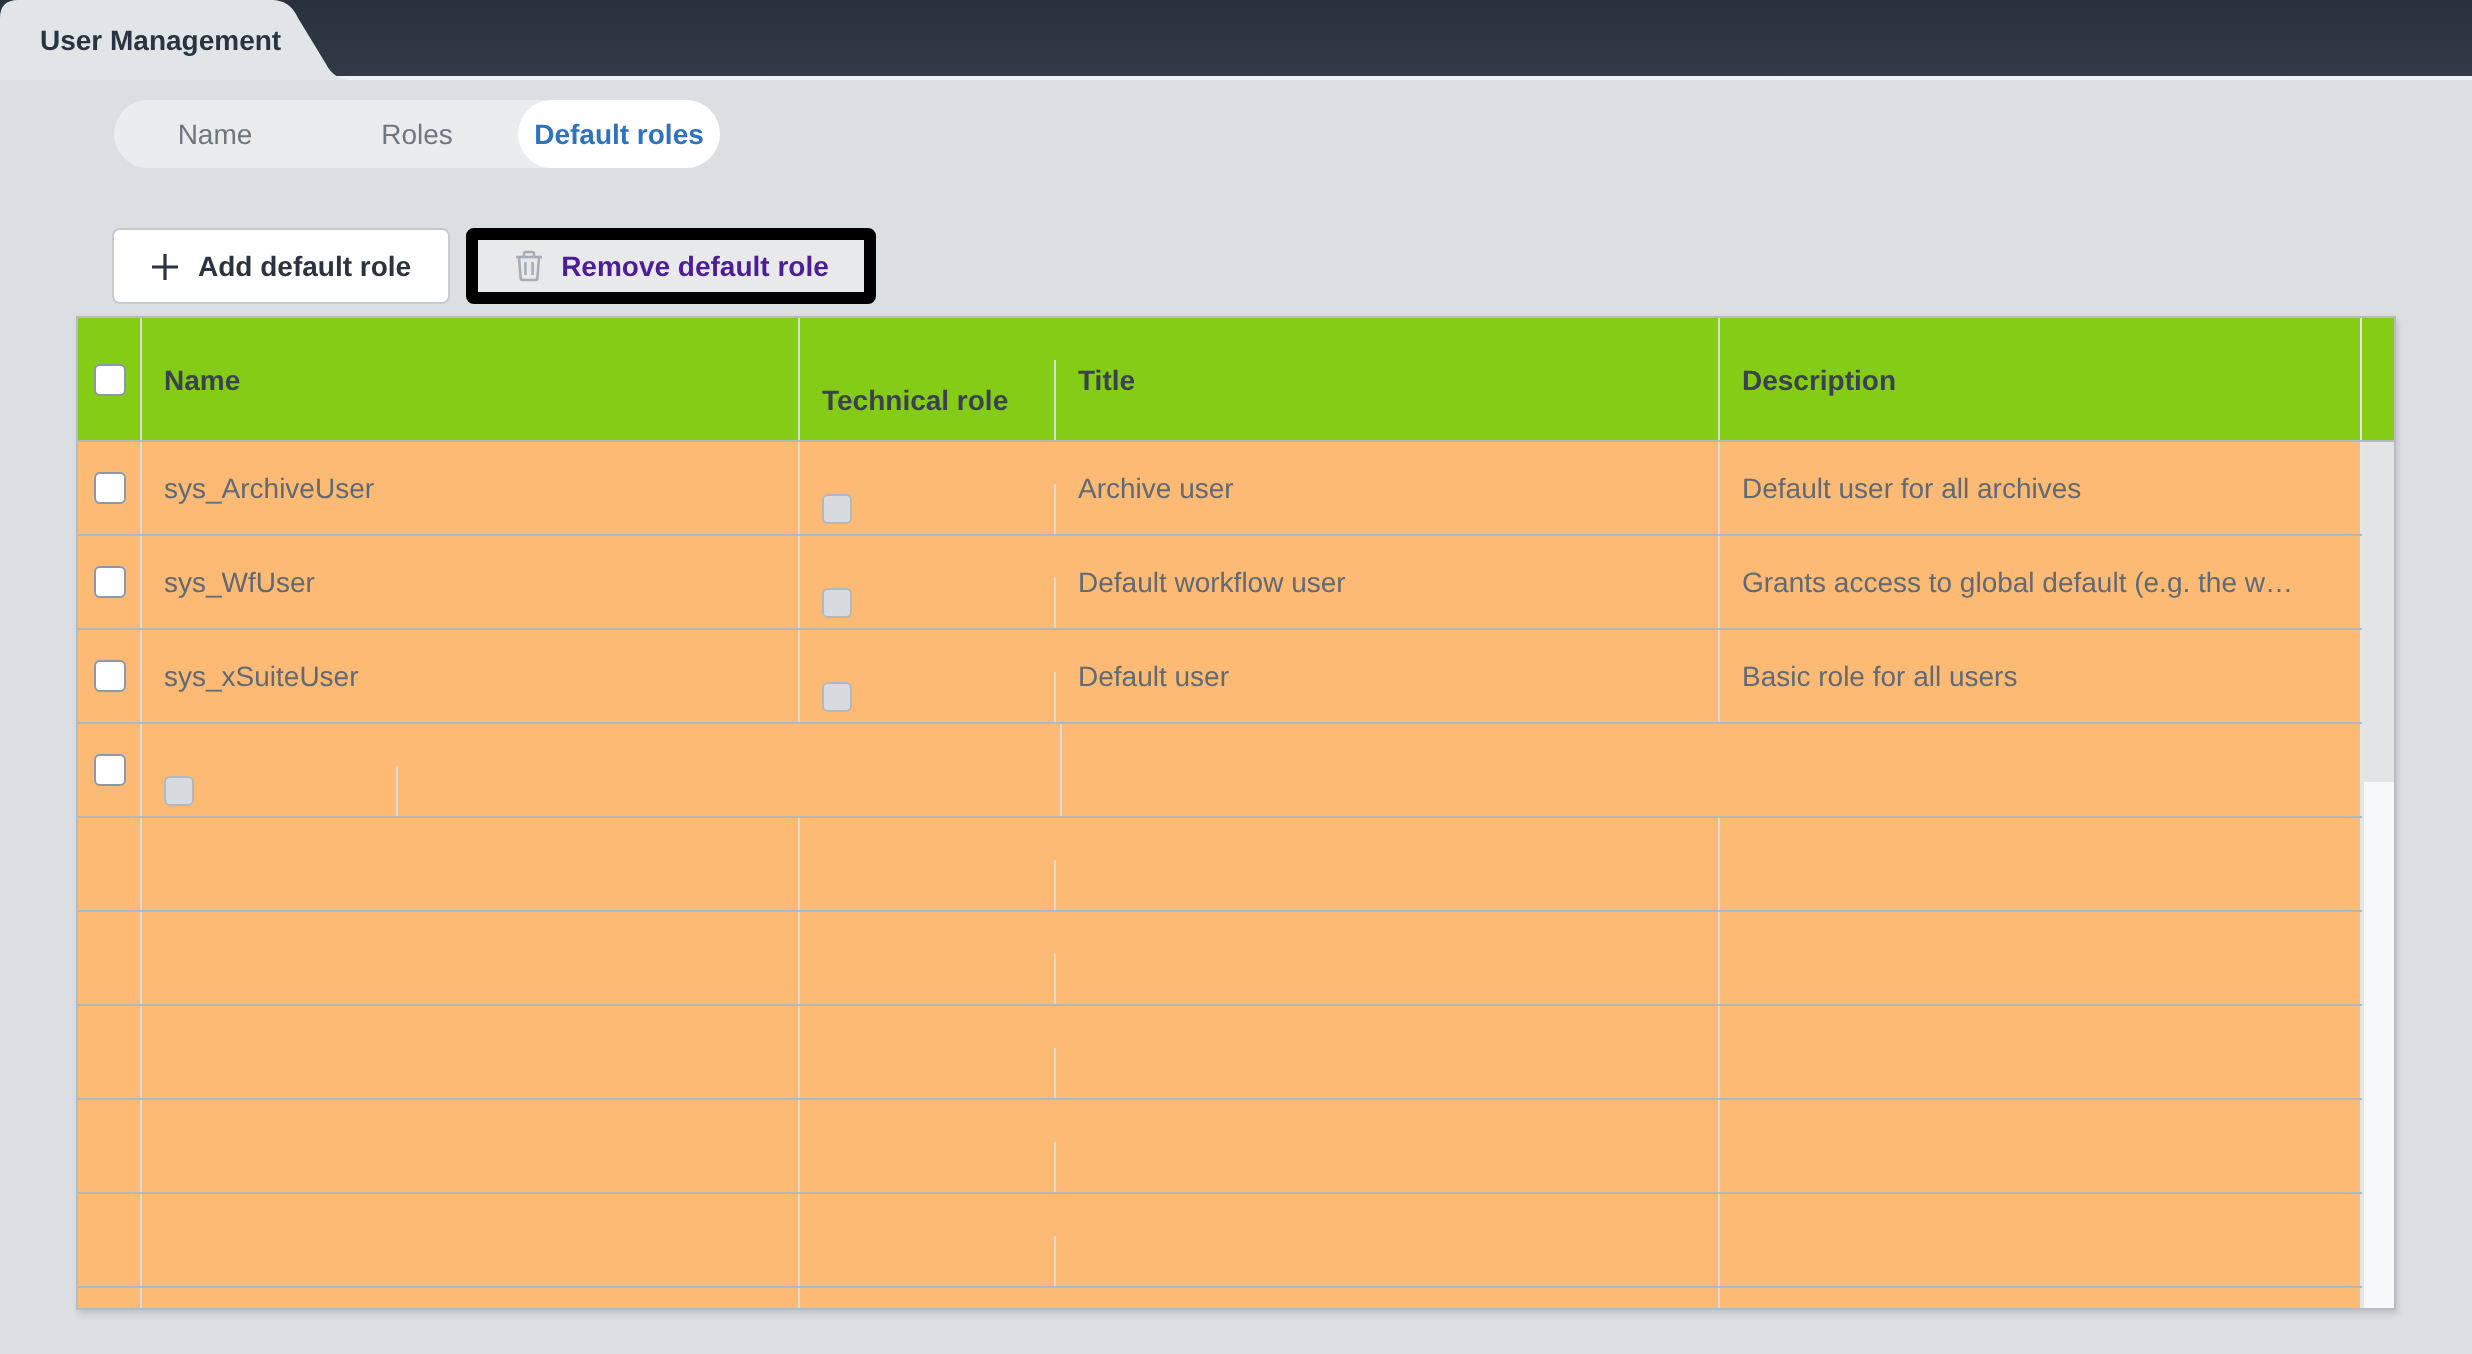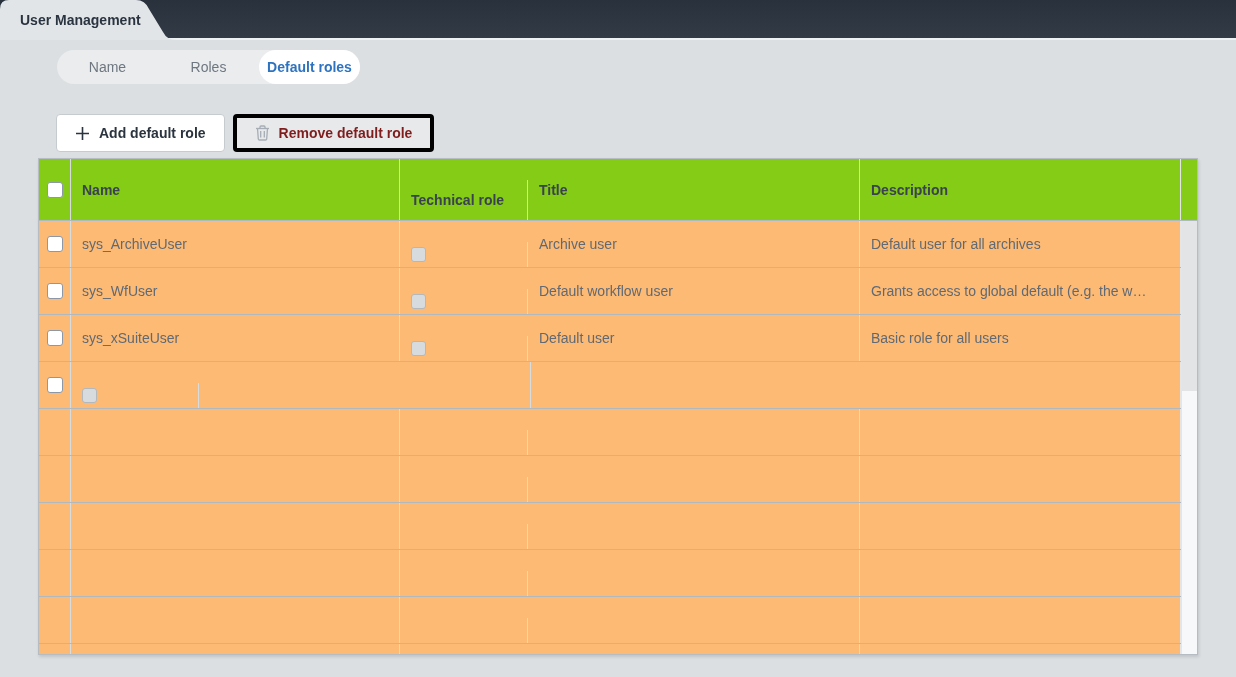--- a/index.html
+++ b/index.html
@@ -22,21 +22,21 @@
   .seg { width:101px; height:34px; line-height:34px; text-align:center; font-size:14px;
             color:#6e7780; border-radius:17px; cursor:pointer; }
   .seg.active { background:#ffffff; color:#2e73bf; font-weight:700; }
 
   
   .toolbar { position:absolute; left:42px; top:114px; display:flex; gap:8px;padding-left:14px; }
   .btn { height:38px; display:inline-flex; align-items:center; gap:9px; padding:0 18px;
          border-radius:4px; font-size:14px; font-weight:600; cursor:pointer;
          font-family:inherit; }
   .btn.add { background:#ffffff; border:1px solid #c6cbcf; color:#2a333e; }
-  .btn.remove { background:#e7e9eb; border:4px solid #000000; color:#7f1d1d; cursor:default; }
+  .btn.remove { background:#e7e9eb; border:6px solid #000000; color:#4c1d95; cursor:default; }
   .icon { display:inline-flex; }
 
   
   .grid { position:absolute; left:38px; top:158px; width:1160px; height:497px;
           background:#ffffff; border:1px solid #b5bcc3; box-shadow:1px 2px 3px rgba(0,0,0,0.12);
           overflow:hidden; }
   .ghead { display:flex; height:62px; background:#84cc16; border-bottom:1px solid #b0b8c0; }
   .ghead .cell { font-size:14px; font-weight:700; color:#39424e; }
   .cell { display:flex; align-items:center; border-right:1px solid #d9dcdf; overflow:hidden; }
   .c-check { width:32px; justify-content:center; flex:none; }

